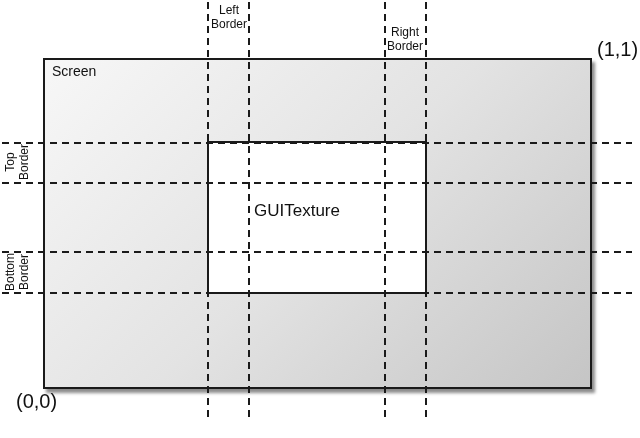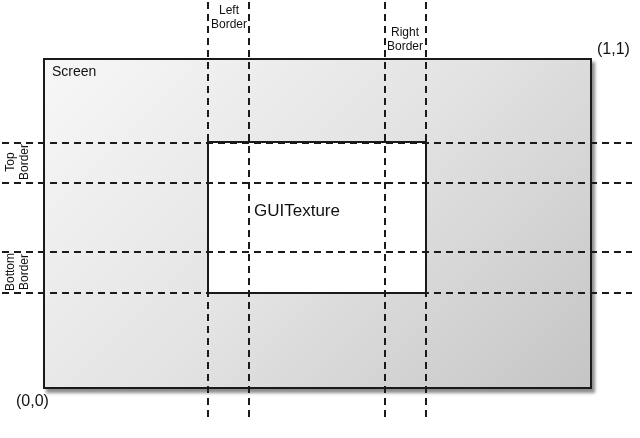--- a/index.html
+++ b/index.html
@@ -103,21 +103,21 @@
     width: 48px;
     height: 28px;
     transform: rotate(-90deg);
     transform-origin: center center;
   }
   .border-label.left-of-page-top    { left: -7px; top: 148px; }
   .border-label.left-of-page-bottom { left: -7px; top: 258px; }
   
   .coord-label {
     position: absolute;
-    font-size: 16px;
+    font-size: 20px;
     line-height: 18px;
     z-index: 6;
   }
   .coord-label.origin { left: 16px;  top: 392px; }
   .coord-label.unit   { left: 597px; top: 40px; }
 </style>
 </head>
 <body>
 
 <div id="canvas">

